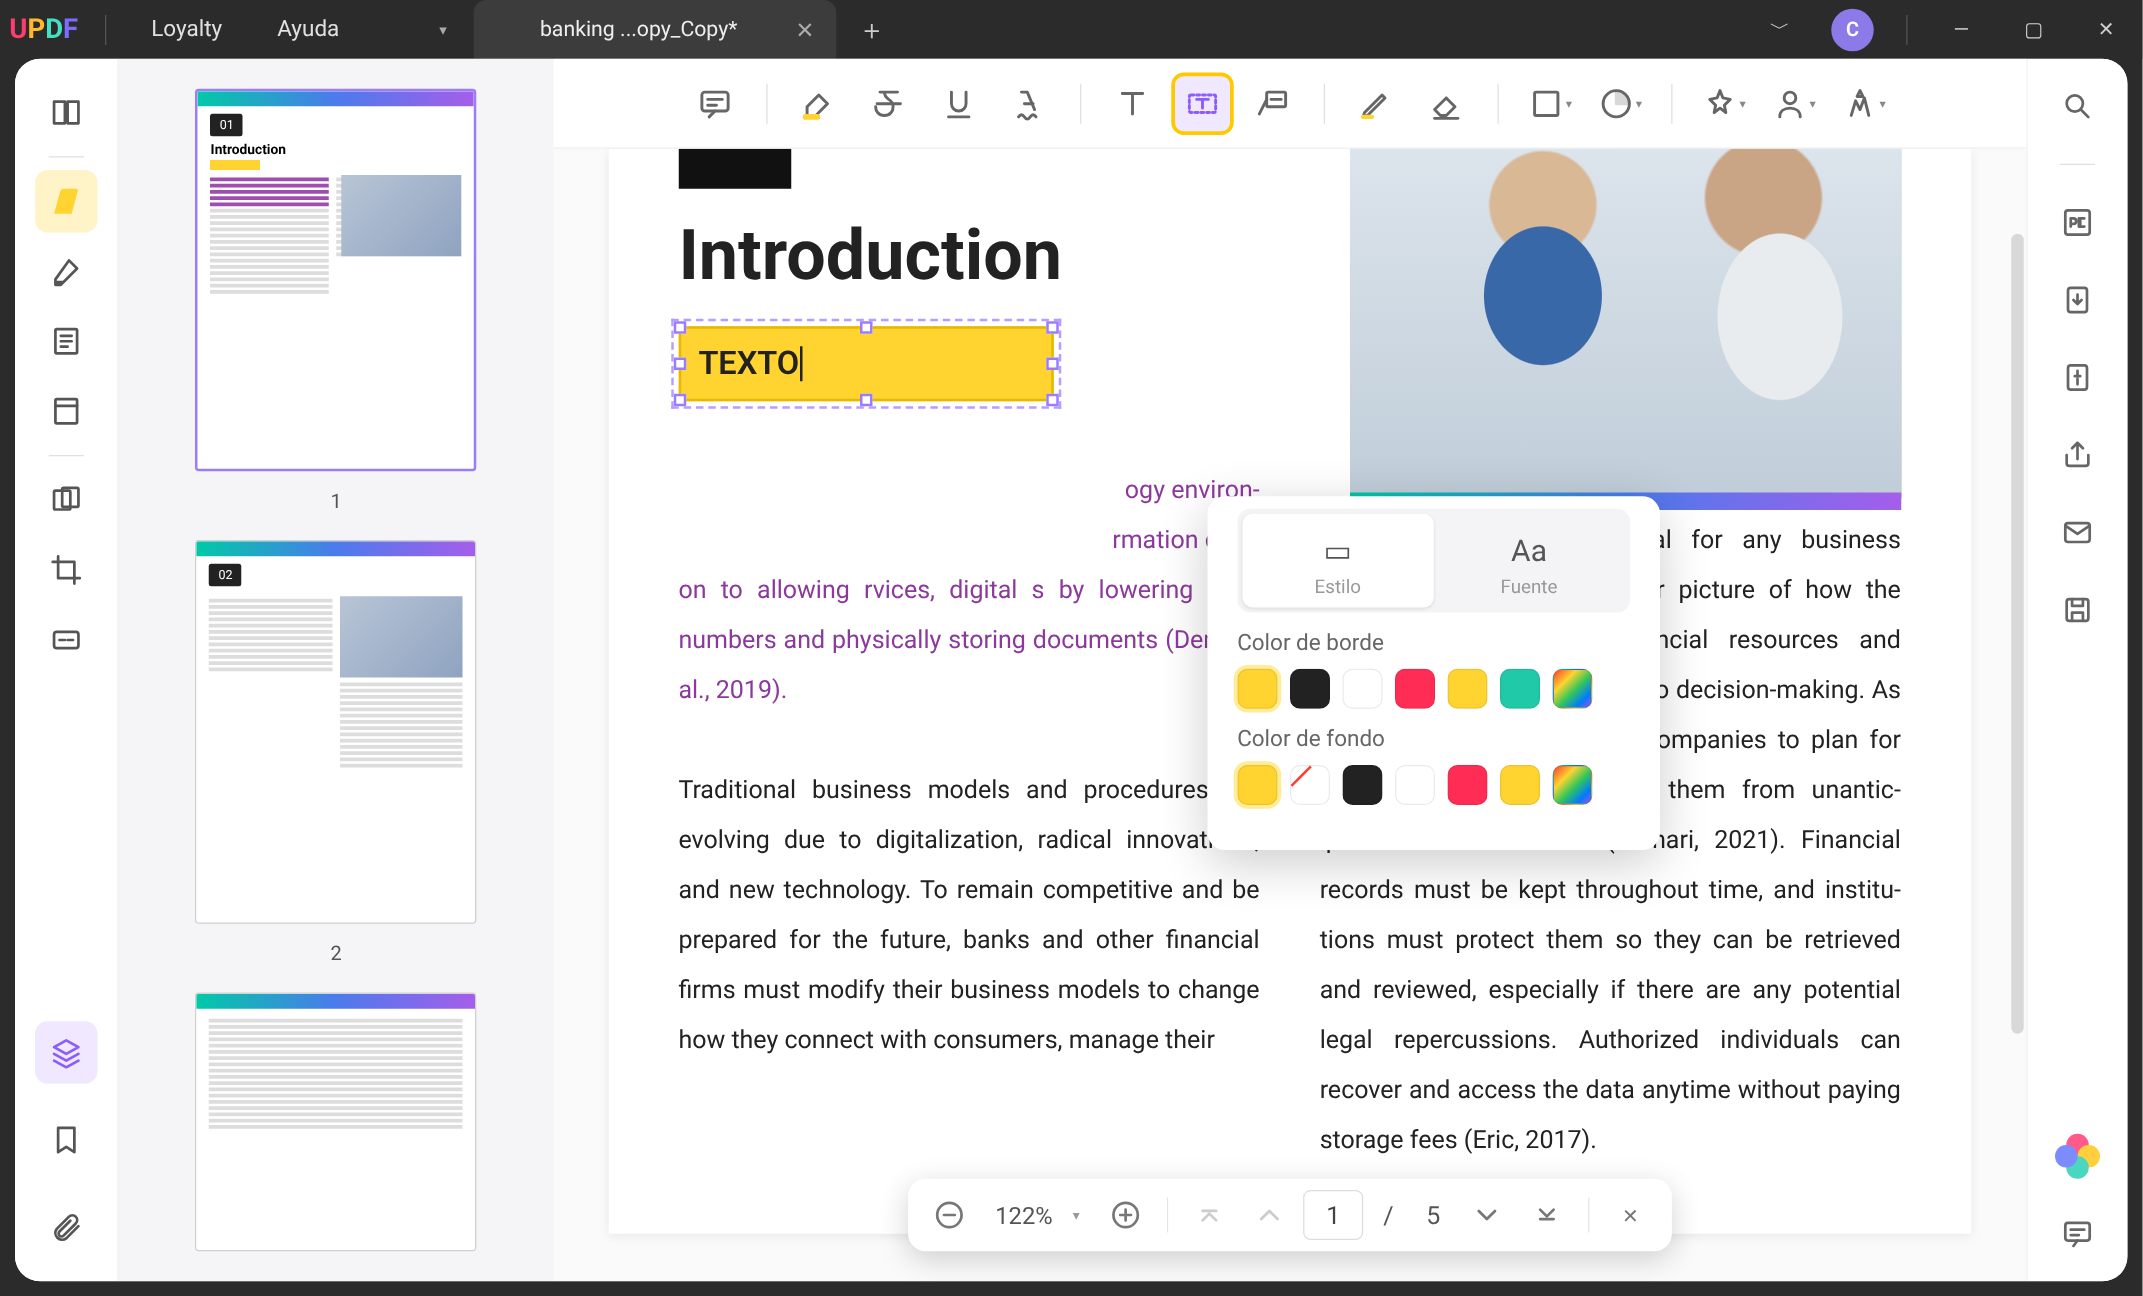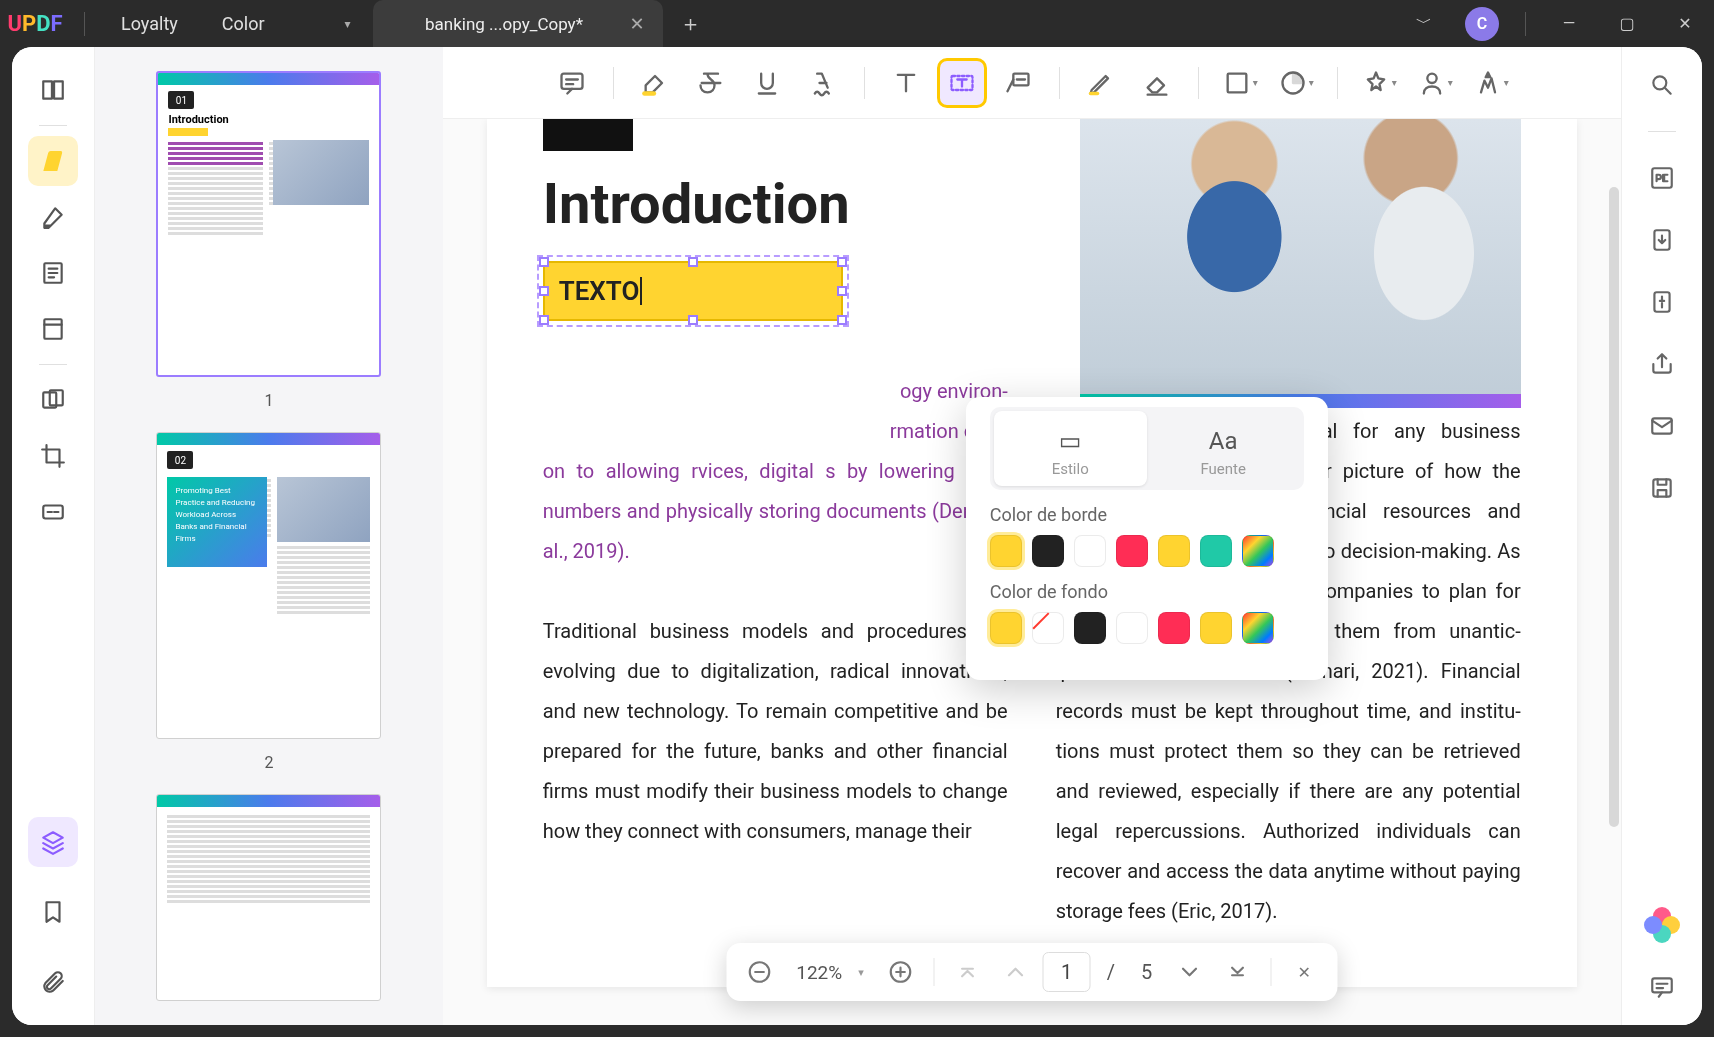--- a/index.html
+++ b/index.html
@@ -125,21 +125,21 @@
 
 <div class="title-bar">
   <div class="logo">
     <span>U</span>
       <span>P</span>
       <span>D</span>
       <span>F</span>
   </div>
   <div class="title-sep"></div>
   <div class="menu-item">Loyalty</div>
-  <div class="menu-item">Color</div>
+  <div class="menu-item">Ayuda</div>
   <div class="tab-area">
     <div class="chev-tab">▾</div>
     <div class="tab">
       <span class="tab-title">banking ...opy_Copy*</span>
       <span class="tab-close">✕</span>
     </div>
     <div class="tab-add">＋</div>
   </div>
   <div class="title-spacer"></div>
   <div class="win-controls">
@@ -265,21 +265,20 @@
           </div>
       </div>
     </div>
     <div class="thumb-lbl">1</div>
 
     <div class="thumb">
       <div class="thumb-bar"></div>
       <div class="thumb-badge">02</div>
       <div class="thumb-cols" style="padding-top:4px">
         <div class="thumb-col">
-            <div class="thumb-teal">Promoting Best Practice and Reducing Workload Across Banks and Financial Firms</div>
             <div class="tline"></div>
             <div class="tline"></div>
             <div class="tline"></div>
             <div class="tline"></div>
             <div class="tline"></div>
             <div class="tline"></div>
             <div class="tline"></div>
             <div class="tline"></div>
             <div class="tline"></div>
             <div class="tline"></div>

